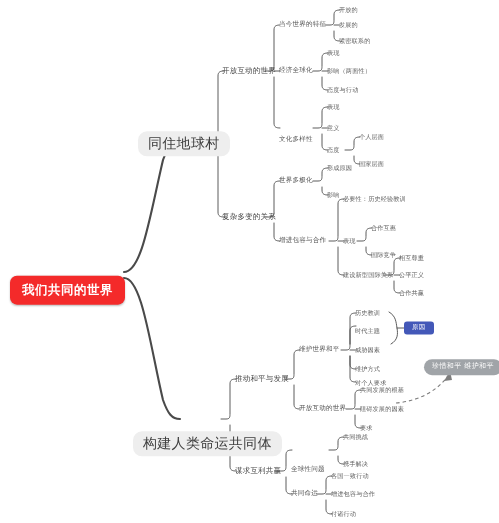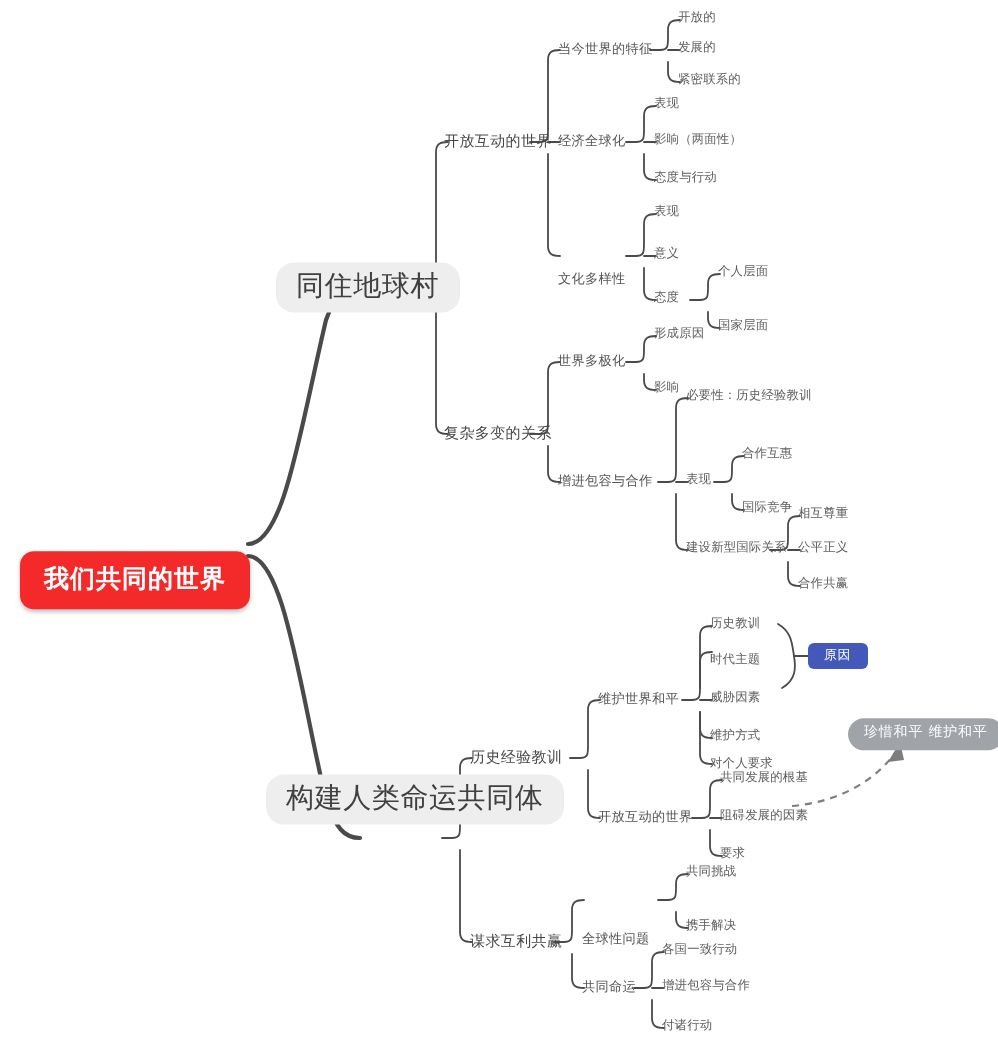--- a/index.html
+++ b/index.html
@@ -168,21 +168,21 @@
   <g fill="none" stroke="#7d7d7d" stroke-width="1.1" stroke-dasharray="3.5 3">
     <path d="M396,403 C418,401 436,392 448,376"></path>
   </g>
   <polygon points="450,371 444,381 452,380" fill="#7d7d7d"></polygon>
 </svg>
 
 <div class="node root-node" style="left:10px; top:275px;margin-top:15px;">我们共同的世界</div>
 
 <div class="node l1-node" style="left:138px; top:144px;">同住地球村</div>
 
-<div class="node l1-node" style="left:133px; top:400px;">构建人类命运共同体</div>
+<div class="node l1-node" style="left:133px; top:444px;">构建人类命运共同体</div>
 
 <div class="node l2-node" style="left:222px; top:71px;text-align:right;">开放互动的世界</div>
 
 <div class="node l2-node" style="left:222px; top:217px;">复杂多变的关系</div>
 
 <div class="node l3-node" style="left:279px; top:25px;">当今世界的特征</div>
 
 <div class="node l3-node" style="left:279px; top:71px;">经济全球化</div>
 
 <div class="node l3-node" style="left:279px; top:140px;text-align:right;">文化多样性</div>
@@ -213,21 +213,21 @@
 <div class="node l4-node" style="left:343px; top:241px;">表现</div>
 <div class="node l4-node" style="left:343px; top:275px;">建设新型国际关系</div>
 
 <div class="node l4-node" style="left:371px; top:228px;">合作互惠</div>
 <div class="node l4-node" style="left:371px; top:255px;">国际竞争</div>
 
 <div class="node l4-node" style="left:399px; top:258px;">相互尊重</div>
 <div class="node l4-node" style="left:399px; top:275px;">公平正义</div>
 <div class="node l4-node" style="left:399px; top:293px;">合作共赢</div>
 
-<div class="node l2-node" style="left:235px; top:379px;">历史经验教训</div>
+<div class="node l2-node" style="left:235px; top:379px;">推动和平与发展</div>
 
 <div class="node l2-node" style="left:235px; top:471px;font-family:Liberation Serif, serif;">谋求互利共赢</div>
 
 <div class="node l3-node" style="left:299px; top:350px;">维护世界和平</div>
 
 <div class="node l3-node" style="left:299px; top:409px;">开放互动的世界</div>
 
 <div class="node l4-node" style="left:355px; top:313px;">历史教训</div>
 <div class="node l4-node" style="left:355px; top:331px;">时代主题</div>
 <div class="node l4-node" style="left:355px; top:350px;">威胁因素</div>

